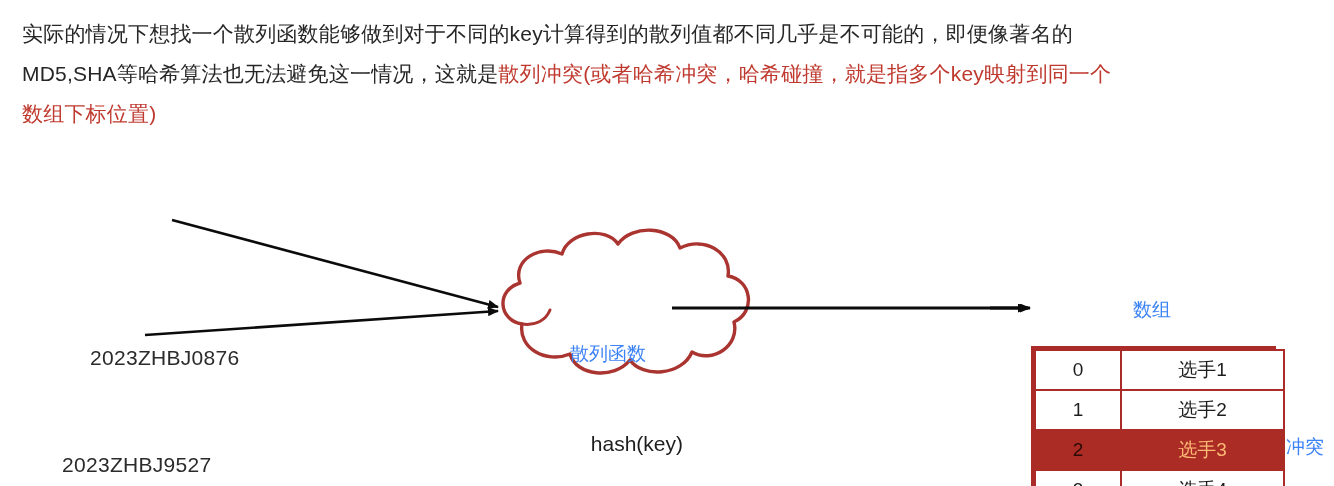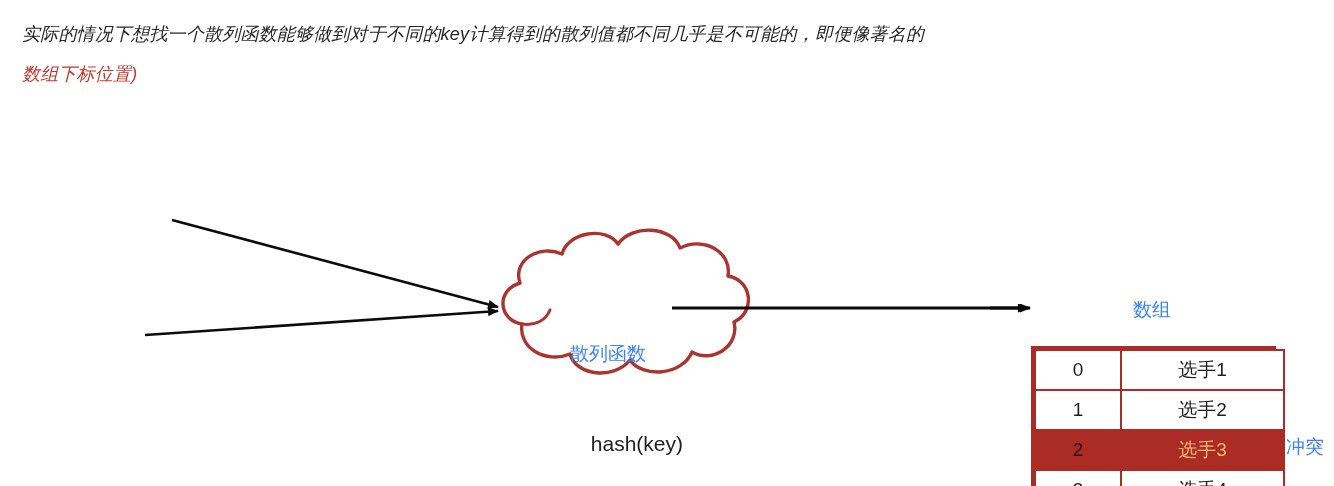--- a/index.html
+++ b/index.html
@@ -17,26 +17,25 @@
   }
 
   
   #paragraph {
     position: absolute;
     left: 22px;
     top: 14px;
     width: 1290px;
   }
   .para-line {
-    font-size: 18px;
+    font-size: 21px;
     line-height: 40px;
     white-space: nowrap;
     letter-spacing: 0.2px;
     color: #262626;
-    font-style: italic;
   }
   .hl {
     color: #bf392e;
   }
 
   
   #diagram {
     position: absolute;
     left: 0;
     top: 140px;
@@ -116,20 +115,23 @@
     border-color: #ab2b25;
   }
   #array-table tr.highlight td.val { color: #fdba74; }
 </style>
 </head>
 <body>
 
 <div id="paragraph">
   <div class="para-line">
     <span>实际的情况下想找一个散列函数能够做到对于不同的key计算得到的散列值都不同几乎是不可能的，即便像著名的</span>
+  </div>
+  <div class="para-line">
+    <span>MD5,SHA等哈希算法也无法避免这一情况，这就是</span><span class="hl">散列冲突(或者哈希冲突，哈希碰撞，就是指多个key映射到同一个</span>
   </div>
   <div class="para-line">
     <span class="hl">数组下标位置)</span>
   </div>
 </div>
 
 <div id="diagram">
 
   <svg id="diagram-svg" width="1334" height="346" viewBox="0 0 1334 346">
     <defs>
@@ -154,20 +156,22 @@
              C 546 224, 518 208, 522 184
              C 498 180, 496 150, 520 143 Z" fill="#ffffff" stroke="#a93430" stroke-width="3.4" stroke-linecap="round" stroke-linejoin="round"></path>
 
     <path d="M 522 184 C 536 186, 546 180, 550 170" fill="none" stroke="#a93430" stroke-width="3" stroke-linecap="round"></path>
 
     <line x1="672" y1="168" x2="1028" y2="168" stroke="#0b0b0b" stroke-width="2.8" marker-end="url(#arrowhead)"></line>
 
     <line x1="990" y1="168" x2="1030" y2="168" stroke="#0b0b0b" stroke-width="2.8" marker-end="url(#arrowhead)"></line>
   </svg>
 
+  <div class="key-label" id="key-0">2023ZHBJ0876</div>
+  <div class="key-label" id="key-1">2023ZHBJ9527</div>
 
   <div class="diag-label" id="fn-label">散列函数</div>
 
   <div id="cloud-text">hash(key)</div>
 
   <div class="diag-label" id="array-label">数组</div>
 
   <div class="diag-label" id="collision-label">冲突</div>
 
   <div id="array-table">

